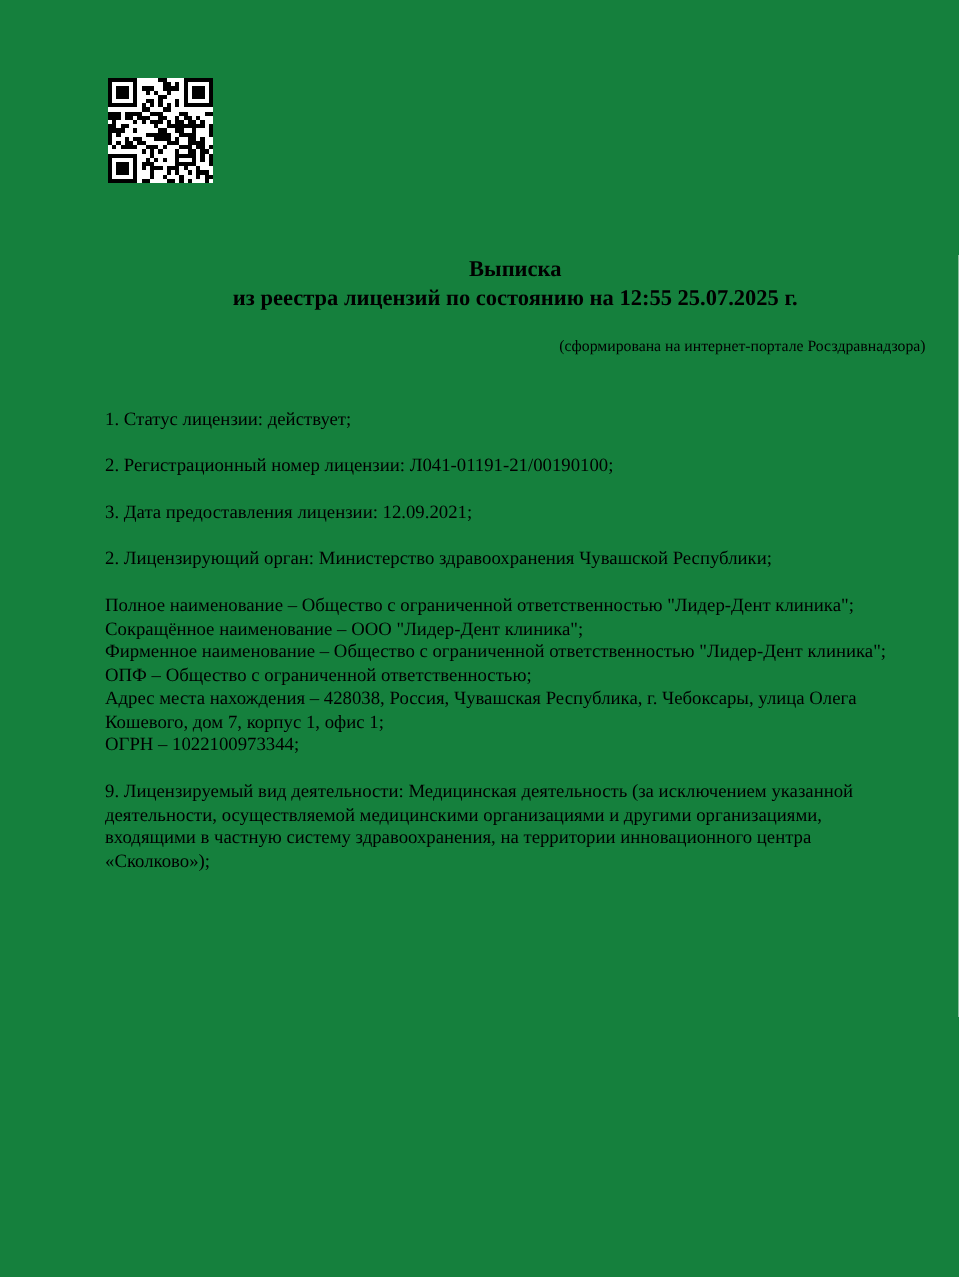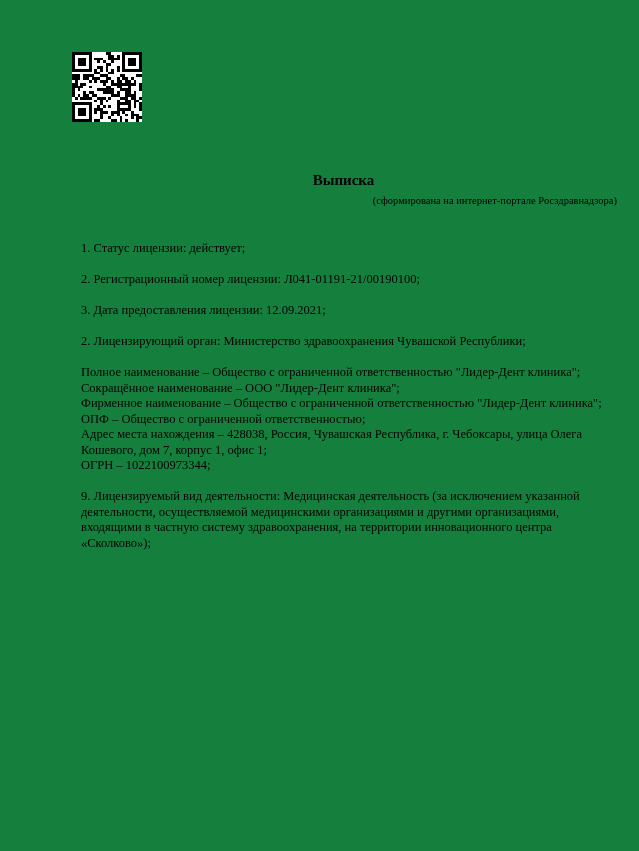--- a/index.html
+++ b/index.html
@@ -27,26 +27,26 @@
   }
   .title {
     margin-top: 171px;
     text-align: center;
     font-weight: bold;
     font-size: 15px;
     line-height: 19px;
     white-space: nowrap;
   }
   .subtitle {
-    margin-top: 4px;
+    margin-top: 16px;
     text-align: right;
     font-size: 10.5px;
     line-height: 13px;
   }
-  .doc-body { font-size: 12.5px; margin-left: 11px; }
+  .doc-body { font-size: 12.5px; }
   .para {
     margin: 15.5px 0 0 0;
     line-height: 15.5px;
     white-space: pre-line;
   }
   .para:first-child { margin-top: 34px; }
 </style>
 </head>
 <body>
 
@@ -269,20 +269,21 @@
         <rect x="18" y="0" width="7" height="7" fill="#000"></rect>
         <rect x="19" y="1" width="5" height="5" fill="#fff"></rect>
         <rect x="20" y="2" width="3" height="3" fill="#000"></rect>
         <rect x="0" y="18" width="7" height="7" fill="#000"></rect>
         <rect x="1" y="19" width="5" height="5" fill="#fff"></rect>
         <rect x="2" y="20" width="3" height="3" fill="#000"></rect>
       </svg></div>
   <div class="content">
     <div class="title">
       <div>Выписка</div>
+      <div>из реестра лицензий по состоянию на 12:55 25.07.2025 г.</div>
     </div>
     <div class="subtitle">(сформирована на интернет-портале Росздравнадзора)</div>
     <div class="doc-body" id="doc-body">
         <p class="para">1. Статус лицензии: действует;</p>
         <p class="para">2. Регистрационный номер лицензии: Л041-01191-21/00190100;</p>
         <p class="para">3. Дата предоставления лицензии: 12.09.2021;</p>
         <p class="para">2. Лицензирующий орган: Министерство здравоохранения Чувашской Республики;</p>
         <p class="para">Полное наименование – Общество с ограниченной ответственностью "Лидер-Дент клиника";
 Сокращённое наименование – ООО "Лидер-Дент клиника";
 Фирменное наименование – Общество с ограниченной ответственностью "Лидер-Дент клиника";

